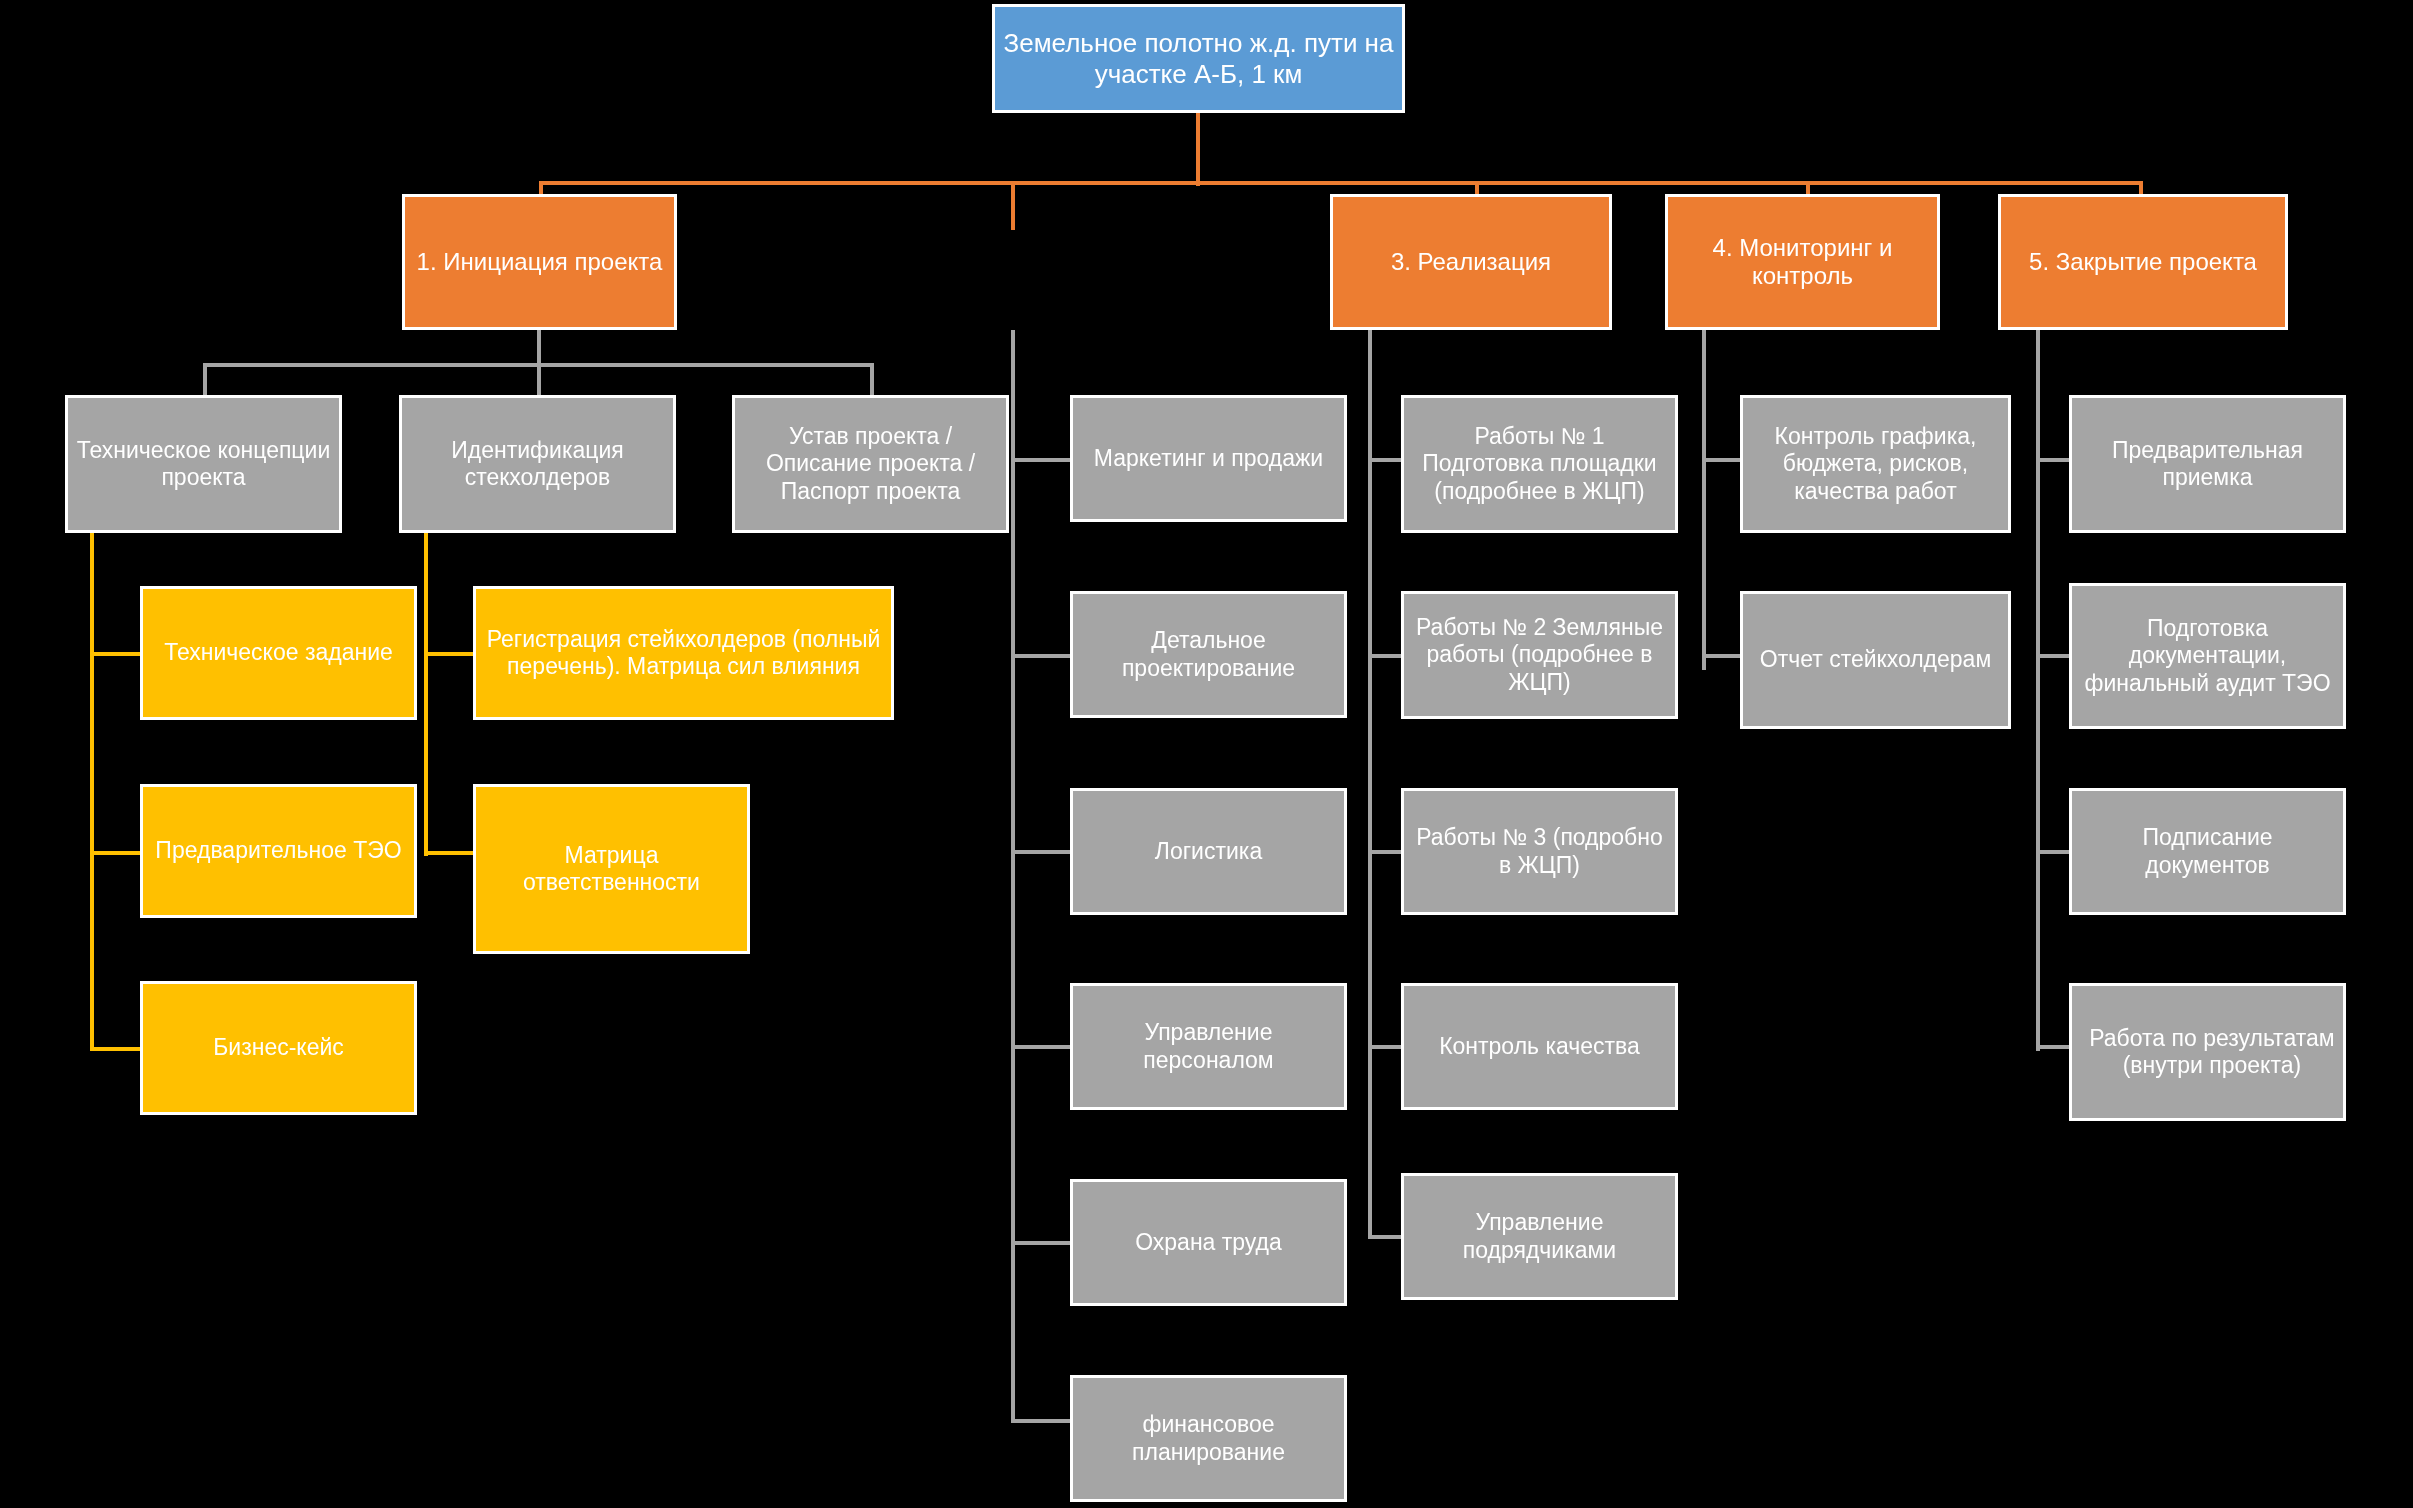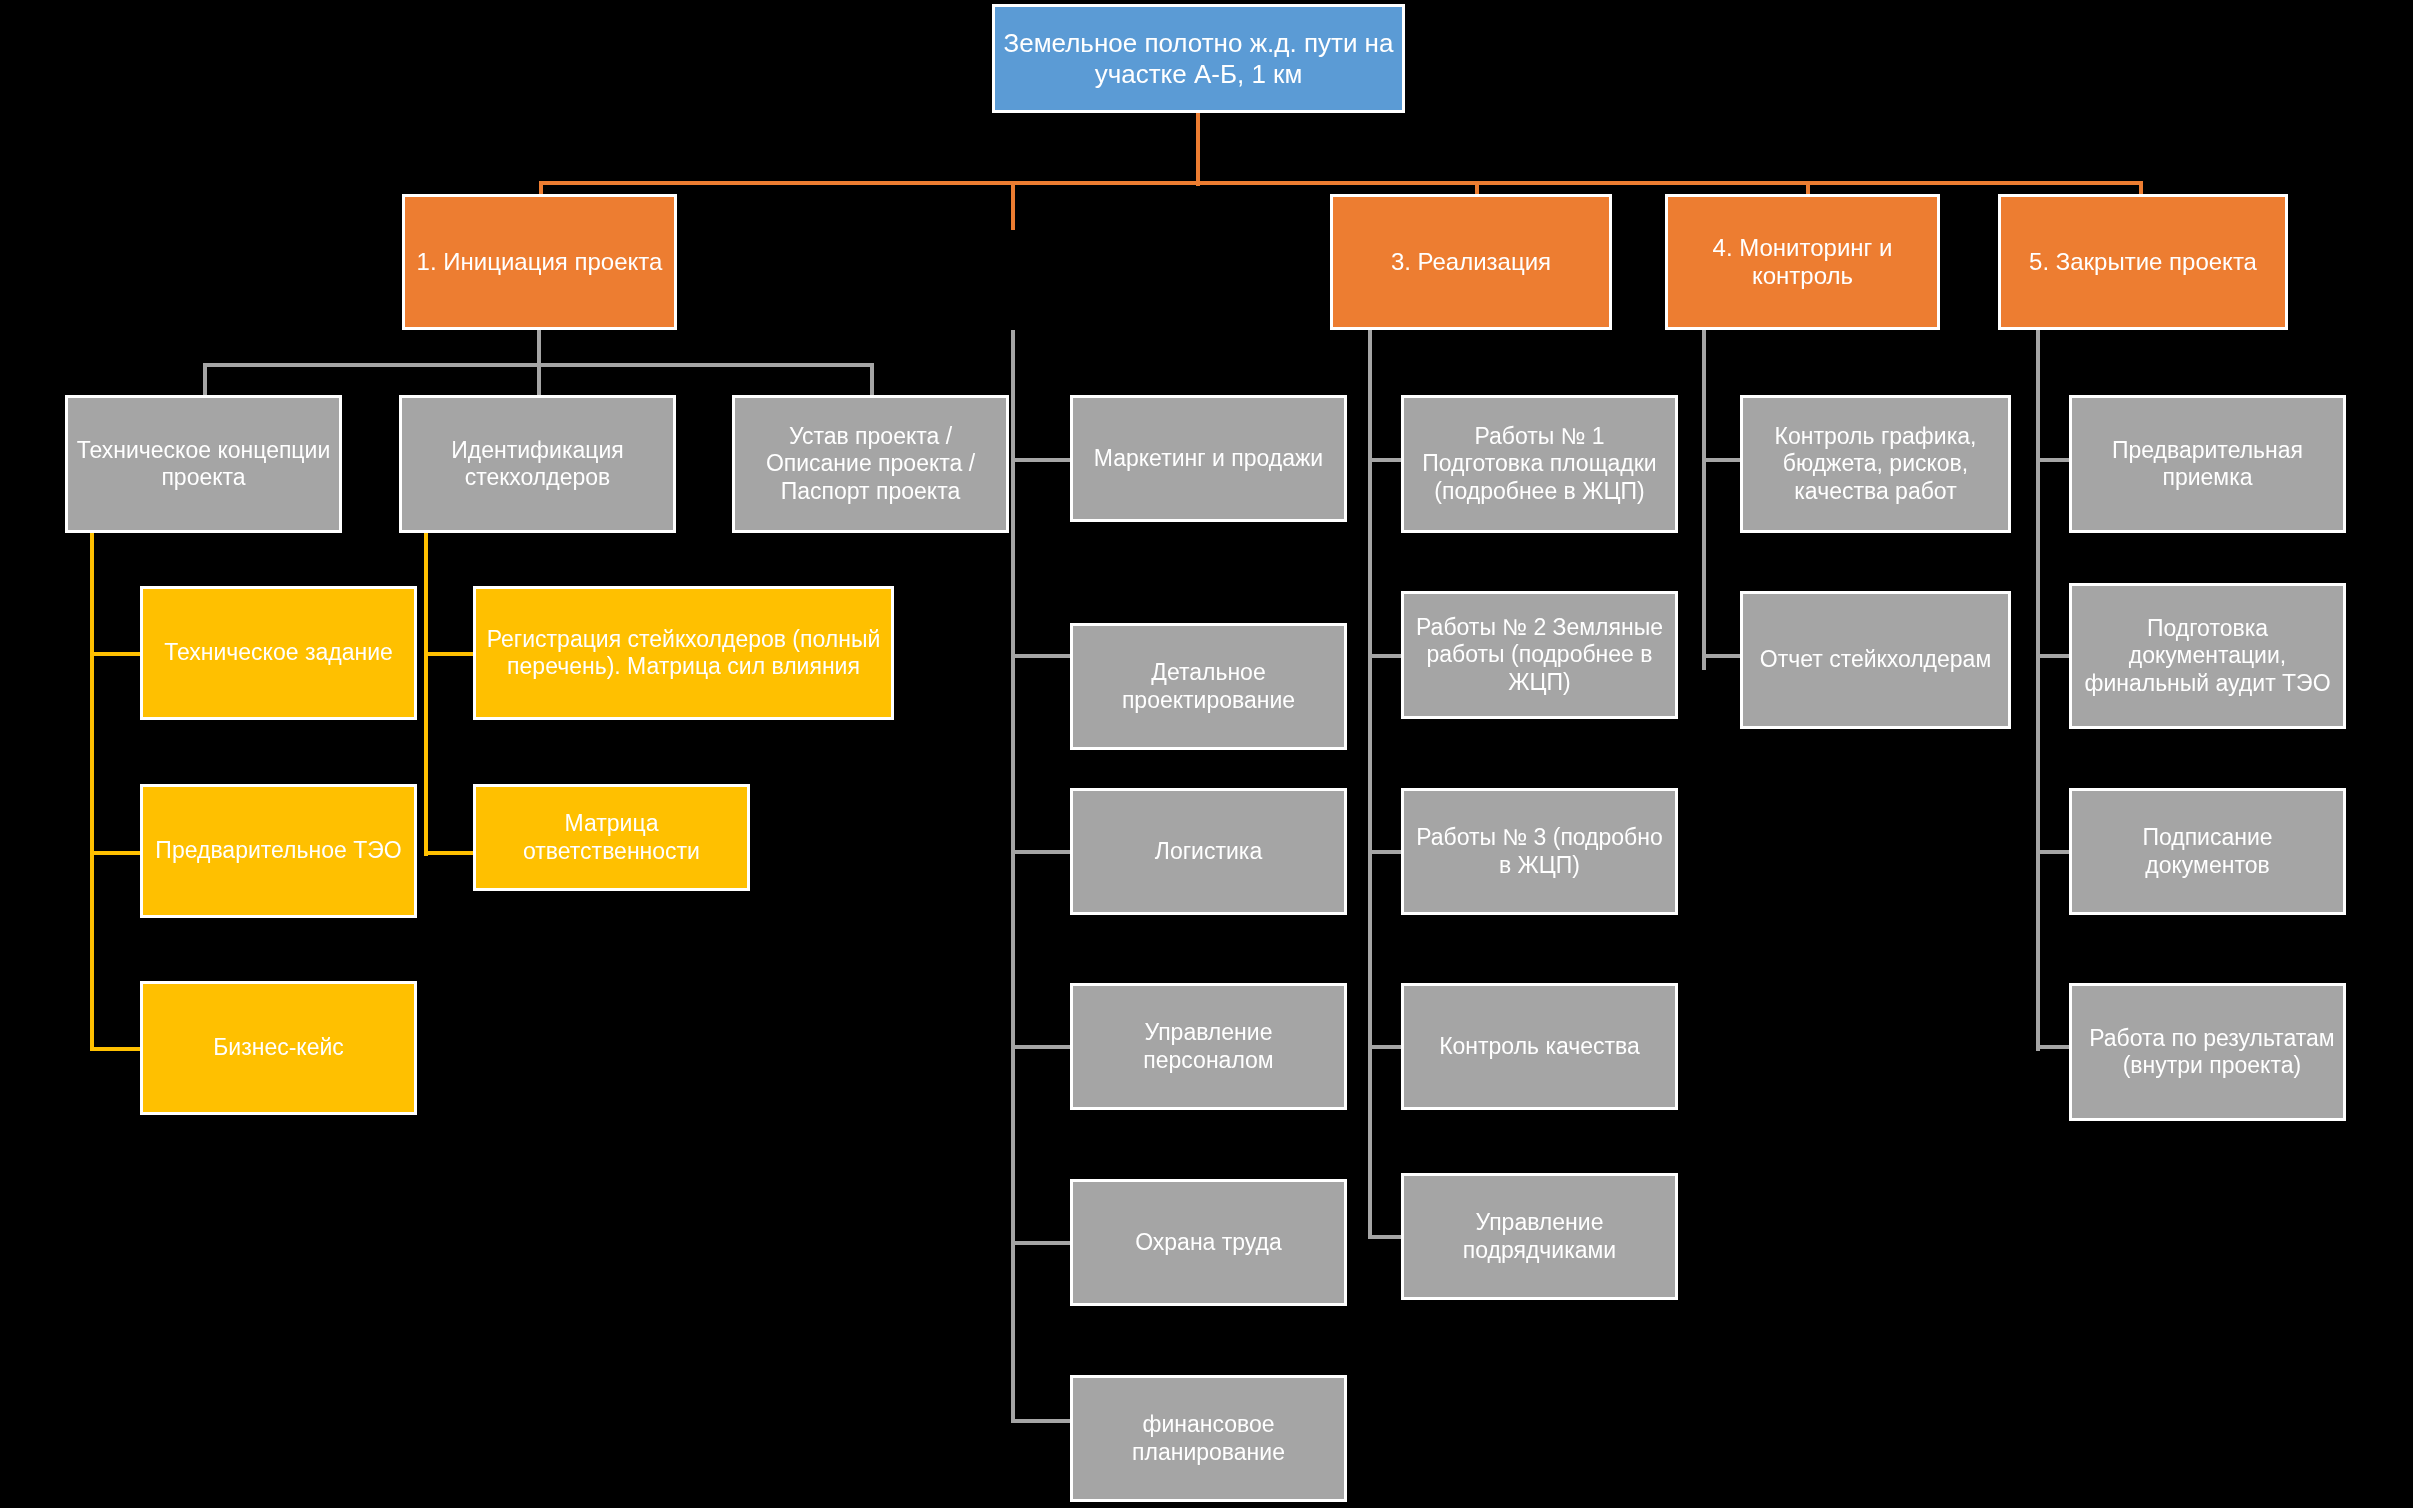--- a/index.html
+++ b/index.html
@@ -120,28 +120,28 @@
   <div class="bx yellow f-node" style="left:140px;top:784px;width:277px;height:134px;">
     <span class="t">Предварительное ТЭО</span>
   </div>
   <div class="bx yellow f-node" style="left:140px;top:981px;width:277px;height:134px;">
     <span class="t">Бизнес-кейс</span>
   </div>
 
   <div class="bx yellow f-node" style="left:473px;top:586px;width:421px;height:134px;">
     <span class="t">Регистрация стейкхолдеров (полный перечень). Матрица сил влияния</span>
   </div>
-  <div class="bx yellow f-node" style="left:473px;top:784px;width:277px;height:107px;">
+  <div class="bx yellow f-node" style="left:473px;top:784px;width:277px;height:170px;">
     <span class="t">Матрица ответственности</span>
   </div>
 
   <div class="bx gray f-node" style="left:1070px;top:395px;width:277px;height:127px;">
     <span class="t">Маркетинг и продажи</span>
   </div>
-  <div class="bx gray f-node" style="left:1070px;top:591px;width:277px;height:127px;margin-top:32px;">
+  <div class="bx gray f-node" style="left:1070px;top:591px;width:277px;height:127px;">
     <span class="t">Детальное проектирование</span>
   </div>
   <div class="bx gray f-node" style="left:1070px;top:788px;width:277px;height:127px;">
     <span class="t">Логистика</span>
   </div>
   <div class="bx gray f-node" style="left:1070px;top:983px;width:277px;height:127px;">
     <span class="t">Управление персоналом</span>
   </div>
   <div class="bx gray f-node" style="left:1070px;top:1179px;width:277px;height:127px;">
     <span class="t">Охрана труда</span>

